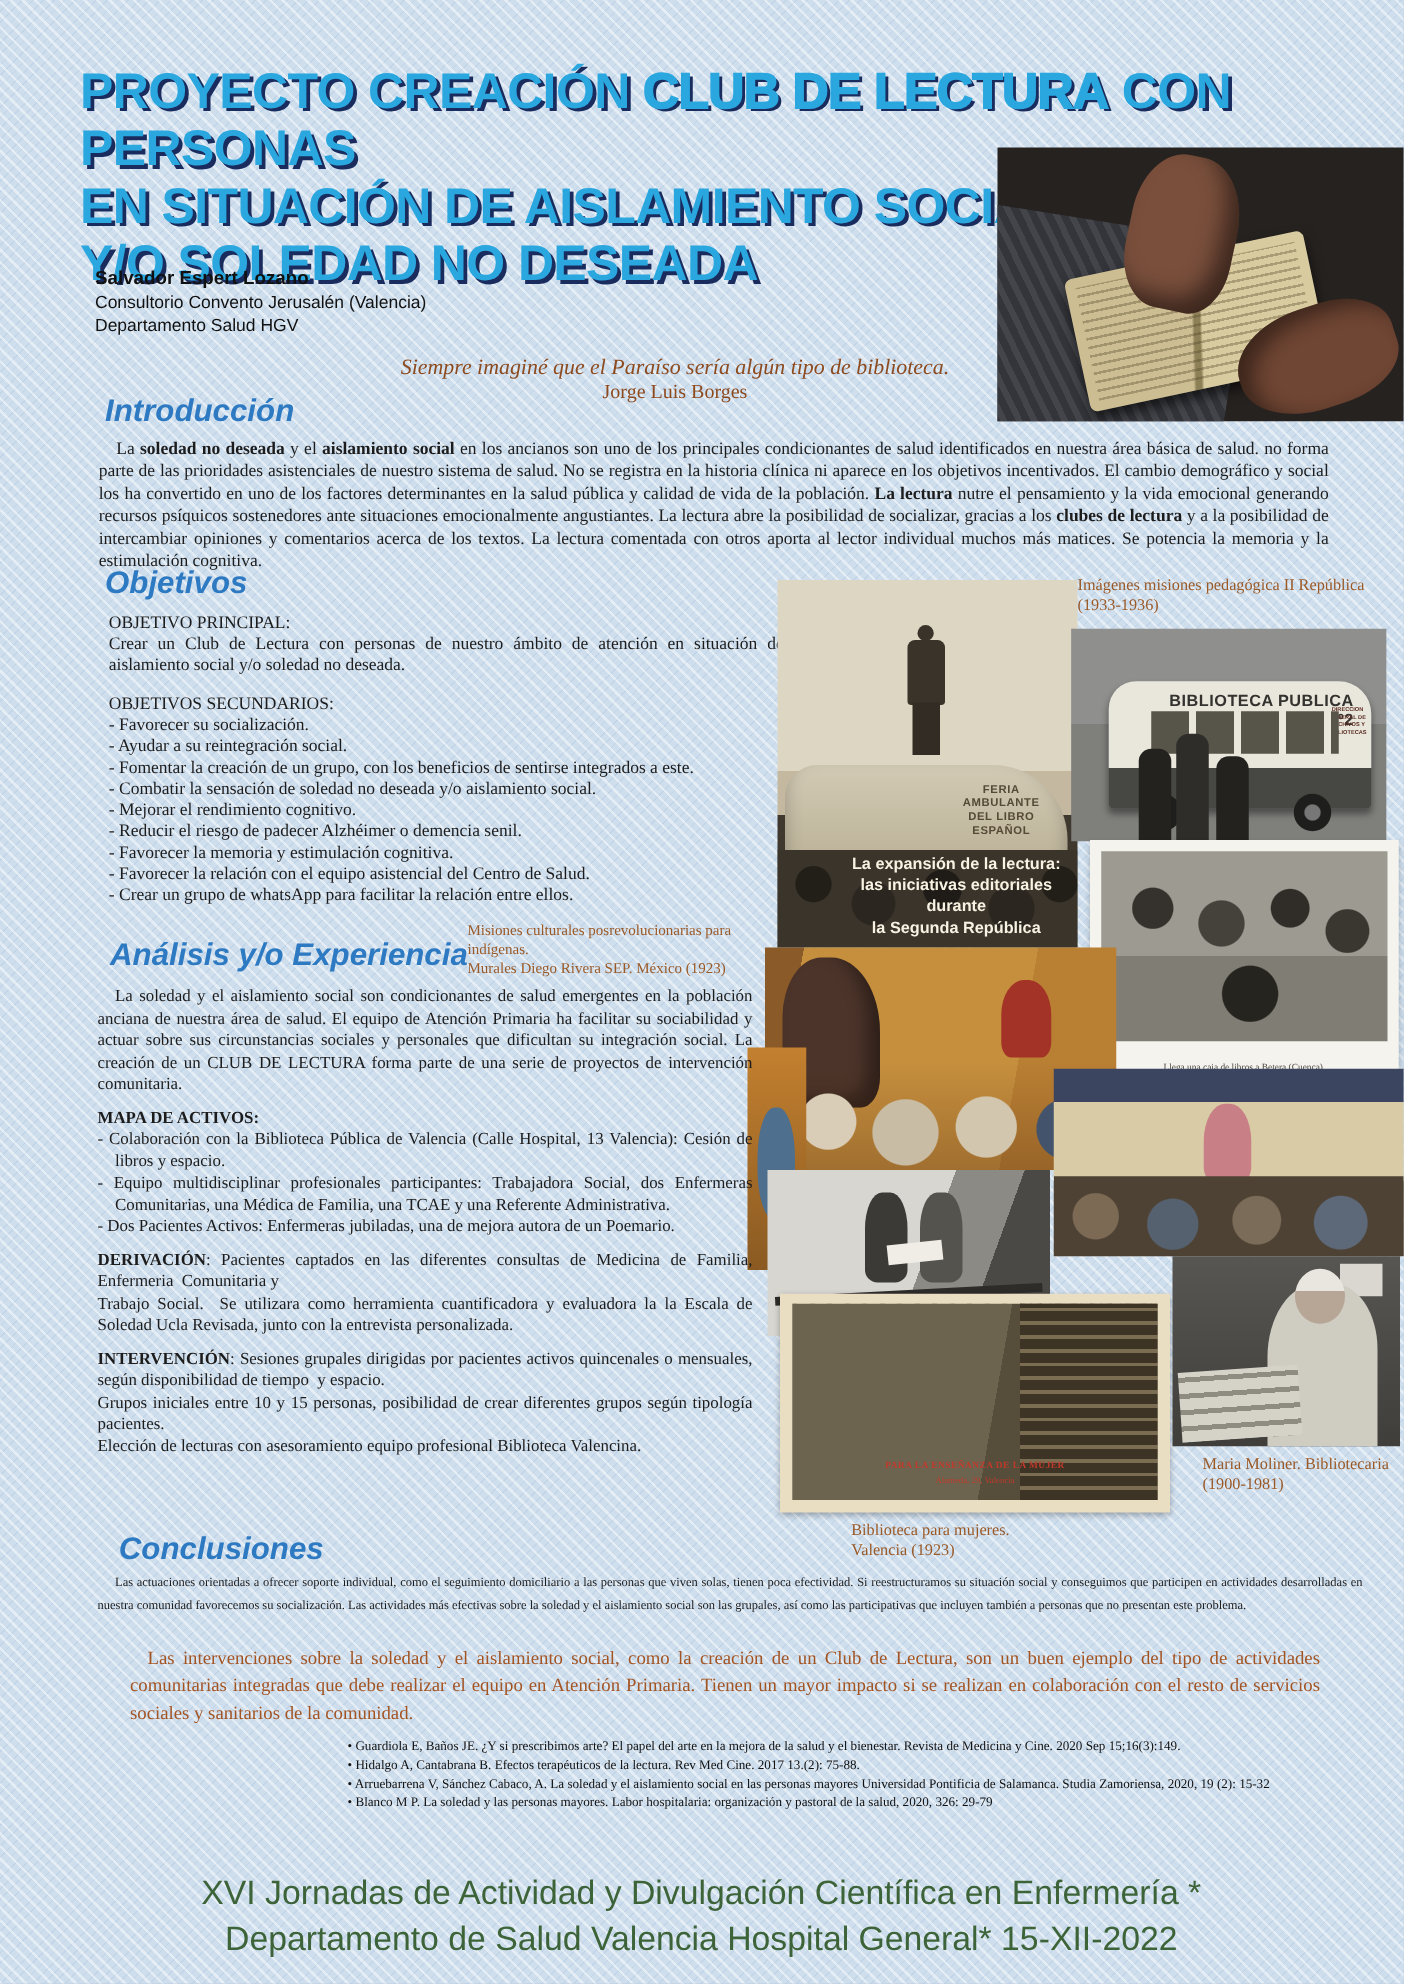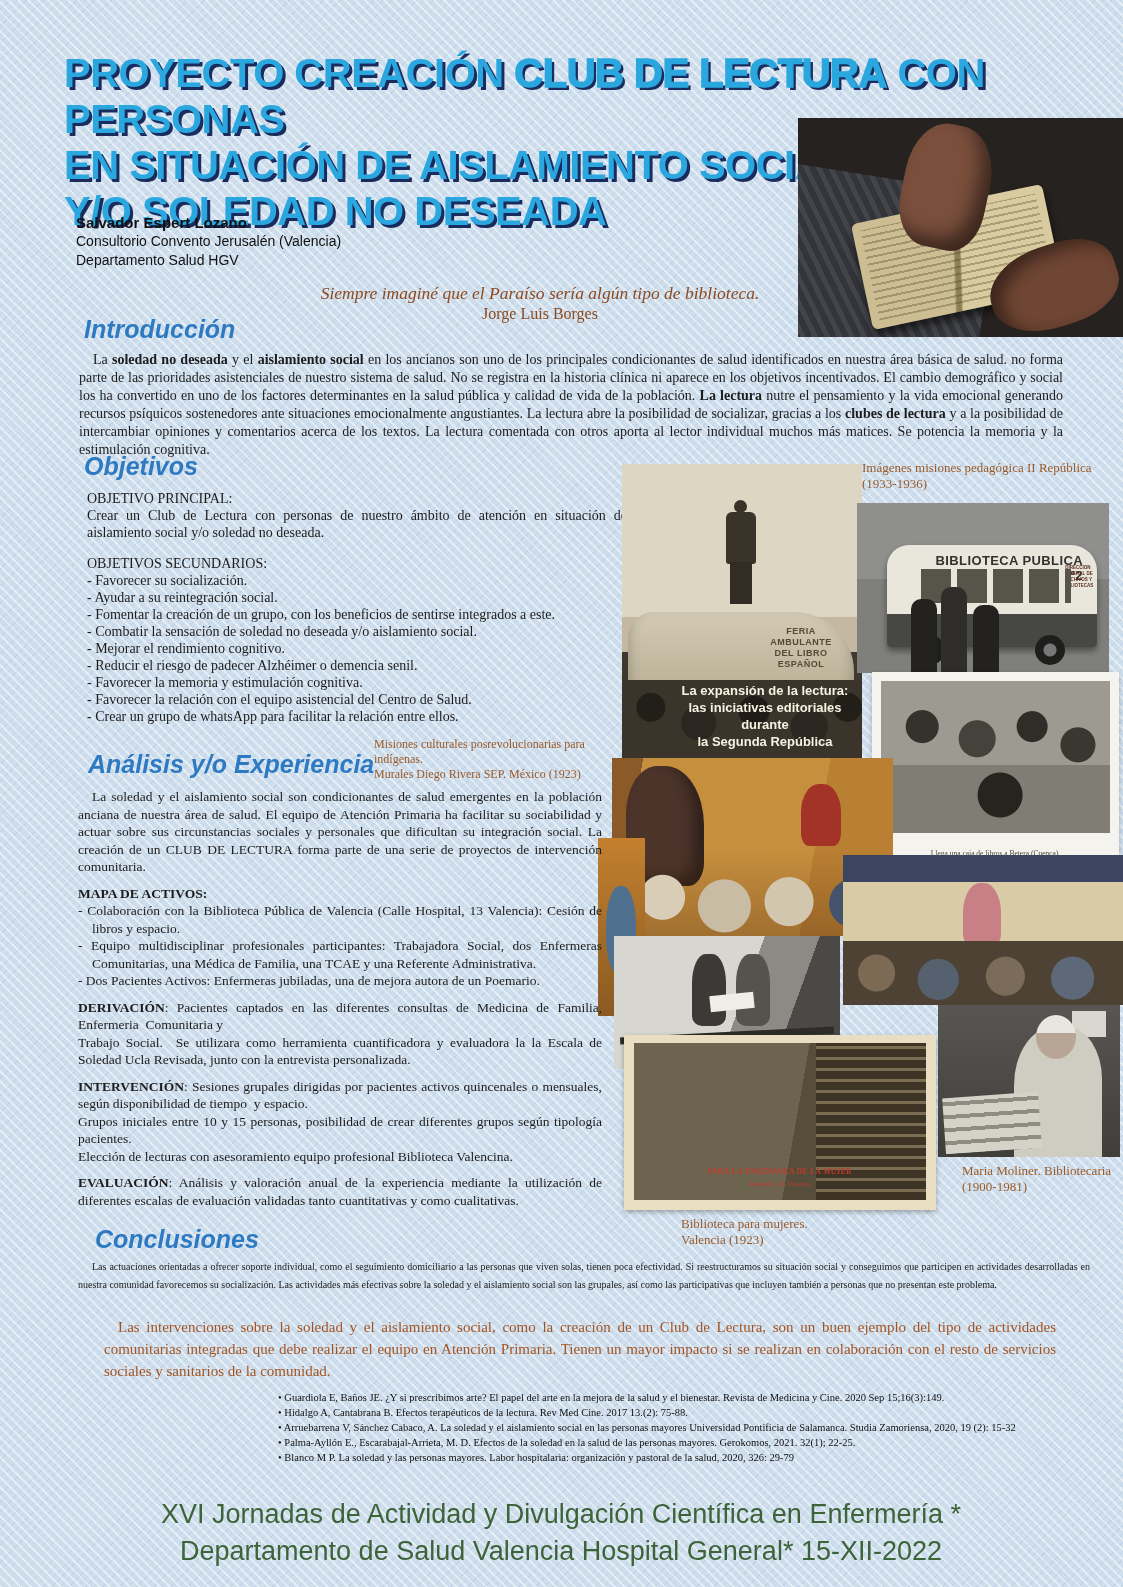--- a/index.html
+++ b/index.html
@@ -292,30 +292,28 @@
     <p class="body-just indent">La soledad y el aislamiento social son condicionantes de salud emergentes en la población anciana de nuestra área de salud. El equipo de Atención Primaria ha facilitar su sociabilidad y actuar sobre sus circunstancias sociales y personales que dificultan su integración social. La creación de un CLUB DE LECTURA forma parte de una serie de proyectos de intervención comunitaria.</p>
     <p style="margin:0;"><b>MAPA  DE  ACTIVOS:</b></p>
     <div class="hang body-just">- Colaboración con la Biblioteca Pública de Valencia (Calle Hospital, 13 Valencia): Cesión de libros y espacio.</div>
     <div class="hang body-just">- Equipo multidisciplinar profesionales participantes: Trabajadora Social, dos Enfermeras Comunitarias, una Médica de  Familia,  una TCAE y una Referente Administrativa.</div>
     <div class="hang body-just" style="margin-bottom:9px;">- Dos Pacientes Activos: Enfermeras  jubiladas, una de mejora autora de un Poemario.</div>
     <p class="body-just prewrap"><b>DERIVACIÓN</b><span>: Pacientes captados en las diferentes consultas de Medicina de Familia, Enfermeria  Comunitaria y
 Trabajo Social.  Se utilizara como herramienta cuantificadora y evaluadora la la Escala de Soledad Ucla Revisada, junto con la entrevista personalizada.</span></p>
     <p class="body-just prewrap"><b>INTERVENCIÓN</b><span>: Sesiones grupales dirigidas por pacientes activos quincenales o mensuales, según disponibilidad de tiempo  y espacio.
 Grupos iniciales entre 10 y 15 personas, posibilidad de crear diferentes grupos según tipología pacientes.
 Elección de lecturas con asesoramiento equipo profesional Biblioteca Valencina.</span></p>
-    <p class="body-just"><b>EVALUACIÓN</b><span>: Análisis y valoración anual de la experiencia mediante la utilización de diferentes escalas de evaluación validadas tanto cuantitativas y como cualitativas.</span></p>
   </div>
 
   <div class="abs heading" style="left:95px;top:1225px;">Conclusiones</div>
   <div id="concl-p1" class="abs body-just indent">Las actuaciones orientadas a ofrecer soporte individual, como el seguimiento domiciliario a las personas que viven solas, tienen poca efectividad. Si reestructuramos su situación social y conseguimos que participen en actividades desarrolladas en nuestra comunidad favorecemos su socialización. Las actividades más efectivas sobre la soledad y el aislamiento social son las grupales, así como las participativas que incluyen también a personas que no presentan este problema.</div>
   <div id="concl-p2" class="abs body-just indent">Las intervenciones sobre la soledad y el aislamiento social, como la creación de un Club de Lectura, son un buen ejemplo del tipo de actividades comunitarias integradas que debe realizar el equipo en Atención Primaria. Tienen un mayor impacto si se realizan en colaboración con el resto de servicios sociales y sanitarios de la comunidad.</div>
 
   <div id="refs" class="abs">
     <div>Guardiola E, Baños JE. ¿Y si prescribimos arte? El papel del arte en la mejora de la salud y el bienestar. Revista de Medicina y Cine. 2020 Sep 15;16(3):149.</div>
     <div>Hidalgo A, Cantabrana B. Efectos terapéuticos de la lectura. Rev Med Cine. 2017 13.(2): 75-88.</div>
     <div>Arruebarrena V,  Sánchez Cabaco, A. La soledad y el aislamiento social en las personas mayores  Universidad Pontificia de Salamanca. Studia Zamoriensa, 2020, 19 (2): 15-32</div>
-    <div>Palma-Ayllón E., Escarabajal-Arrieta, M. D. Efectos de la soledad en la salud de las personas mayores. Gerokomos,  2021. 32(1); 22-25.</div>
     <div>Blanco M P. La soledad y las personas mayores. Labor hospitalaria: organización y pastoral de la salud, 2020, 326: 29-79</div>
   </div>
 
   <div id="footer" class="abs">XVI Jornadas de Actividad y Divulgación Científica en Enfermería * Departamento de Salud Valencia Hospital General* 15-XII-2022</div>
 
 </div>
 
 </body></html>

